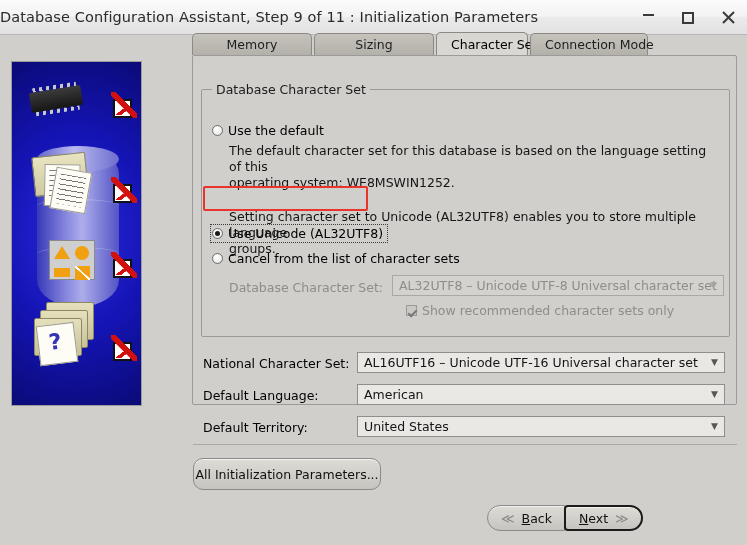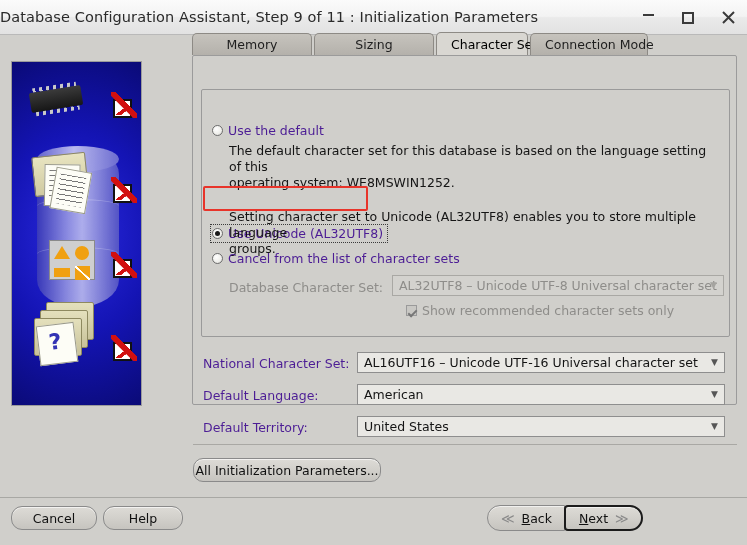--- a/index.html
+++ b/index.html
@@ -196,21 +196,21 @@
   }
   .groupbox {
     position:absolute; left:8px; top:33px; width:529px; height:248px;
     border:1px solid #9a9a9a; border-radius:2px;
   }
   .groupbox > legend, .gb-title {
     position:absolute; left:10px; top:-8px;
     background:#d0cfcb; padding:0 4px;
     font-size:12.5px; color:#1c1c1c;
   }
-  .row { position:absolute; font-size:12.5px; color:#4c1d95; }
+  .row { position:absolute; font-size:12.5px; color:#000000; }
 
   .radio {
     display:inline-block; width:11px; height:11px; border-radius:50%;
     border:1px solid #6d6d6d;
     background: radial-gradient(circle at 38% 34%, #ffffff 0%, #eeeeea 60%, #cbcac6 100%);
     vertical-align:-1px; margin-right:5px; position:relative;
   }
   .radio.checked:after{
     content:""; position:absolute; left:2px; top:2px; width:5px; height:5px;
     border-radius:50%; background:#1a1a1a;
@@ -367,20 +367,21 @@
     </div>
     <div class="tab" style="width:118px">
       <span>Connection Mode</span>
     </div>
   </div>
   <div class="tab-highlight"></div>
 
   <div class="panel">
 
     <div class="groupbox">
+      <div class="gb-title">Database Character Set</div>
 
       <div class="row" style="left:10px; top:33px;">
         <span class="radio"></span><span>Use the default</span>
       </div>
       <div class="row desc" style="left:27px; top:53px; width:490px;">
         <div>The default character set for this database is based on the language setting of this</div>
         <div>operating system: WE8MSWIN1252.</div>
       </div>
 
       <div class="row focusbox" style="left:8px; top:92px;margin-top:42px;">
@@ -422,32 +423,24 @@
     <div class="combo" style="left:164px; top:360px; width:368px;">
       <span>United States</span>
       <span class="arrow">▼</span>
     </div>
   </div>
 
   <div class="radio-highlight"></div>
 
   <div class="sep"></div>
 
-  <div class="btn wide" style="left:193px; top:458px; width:188px; height:24px;">
+  <div class="btn wide" style="left:193px; top:458px; width:188px; height:32px;">
     <span>All Initialization Parameters...</span>
   </div>
 
-  <div class="bottombar">
-    <div class="btn" style="left:11px; top:8px; width:86px;">
-      <span>Cancel</span>
-    </div>
-    <div class="btn" style="left:103px; top:8px; width:80px;">
-      <span>Help</span>
-    </div>
-  </div>
 
   <div class="nav-group">
     <div class="navbtn back">
       <span class="chev">≪</span>
       <span><span class="mn">B</span>ack</span>
     </div>
     <div class="navbtn next">
       <span><span class="mn">N</span>ext</span>
       <span class="chev">≫</span>
     </div>

